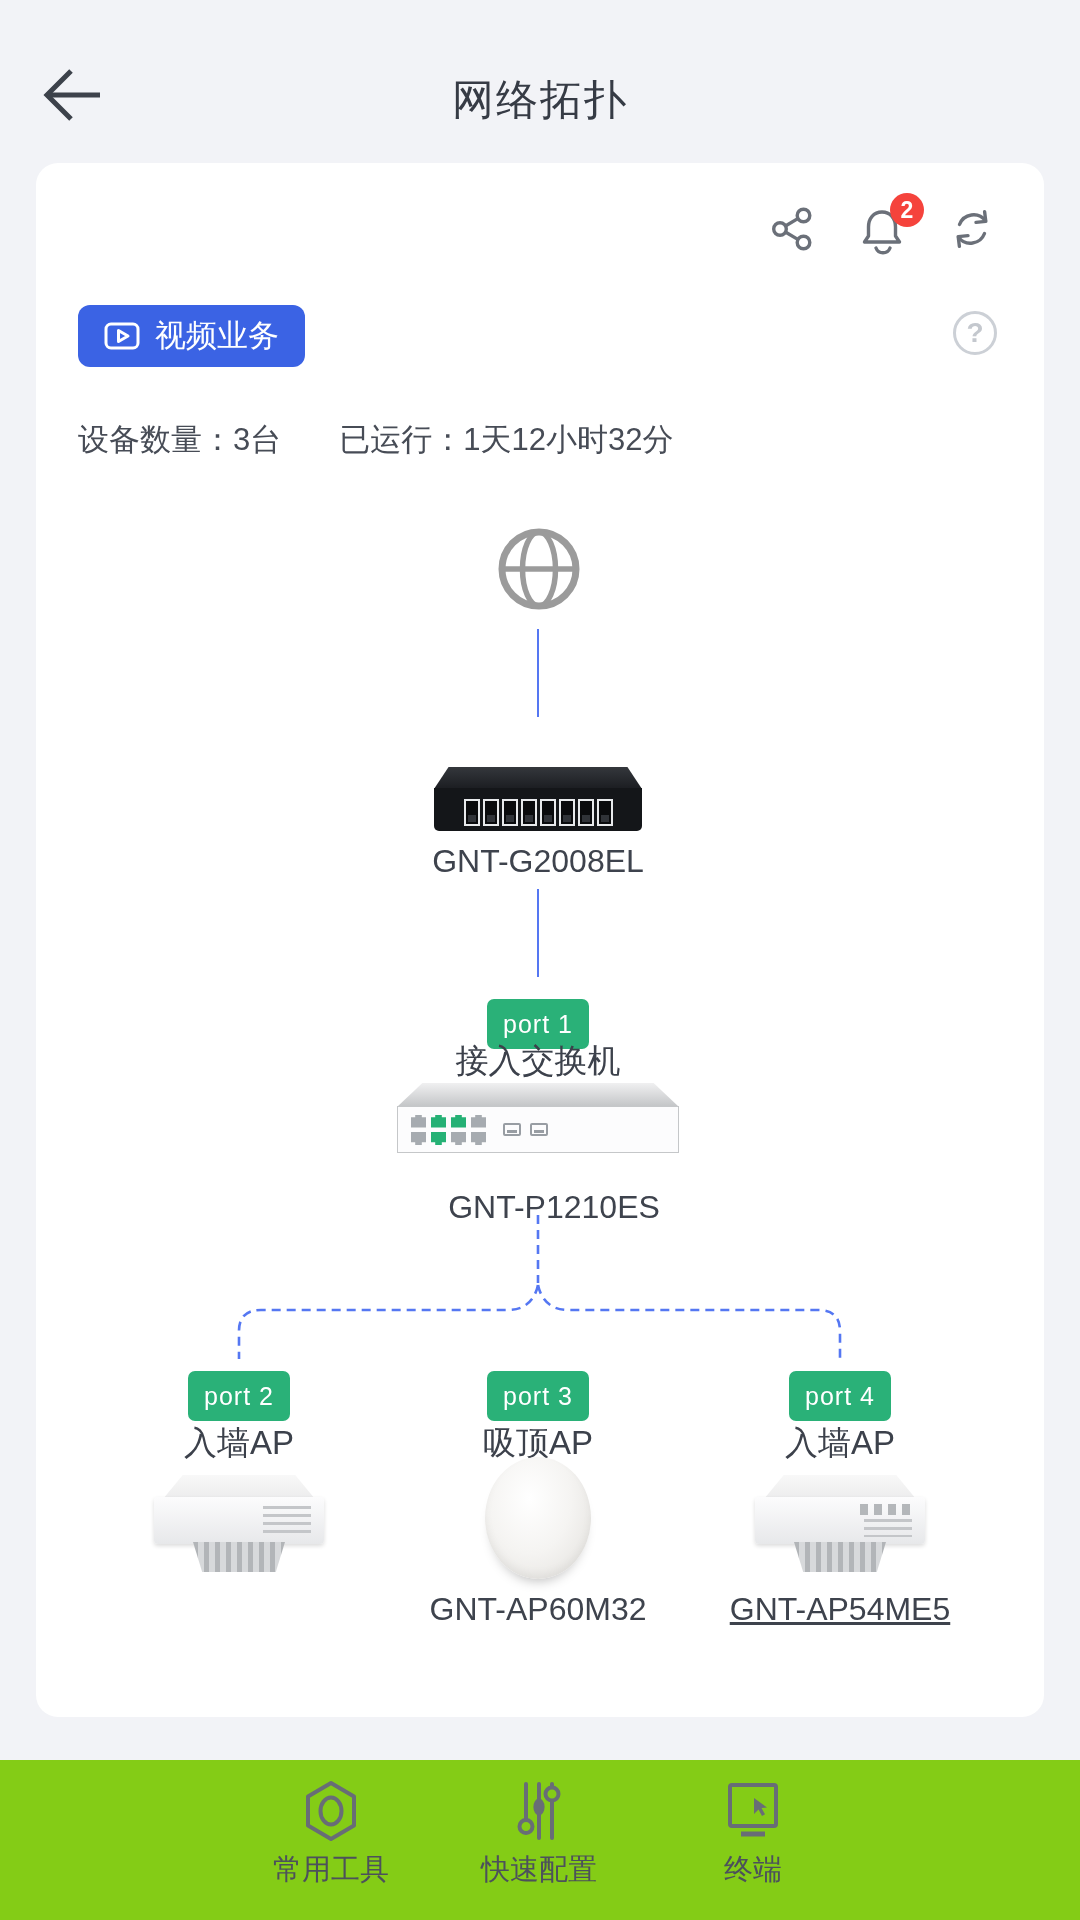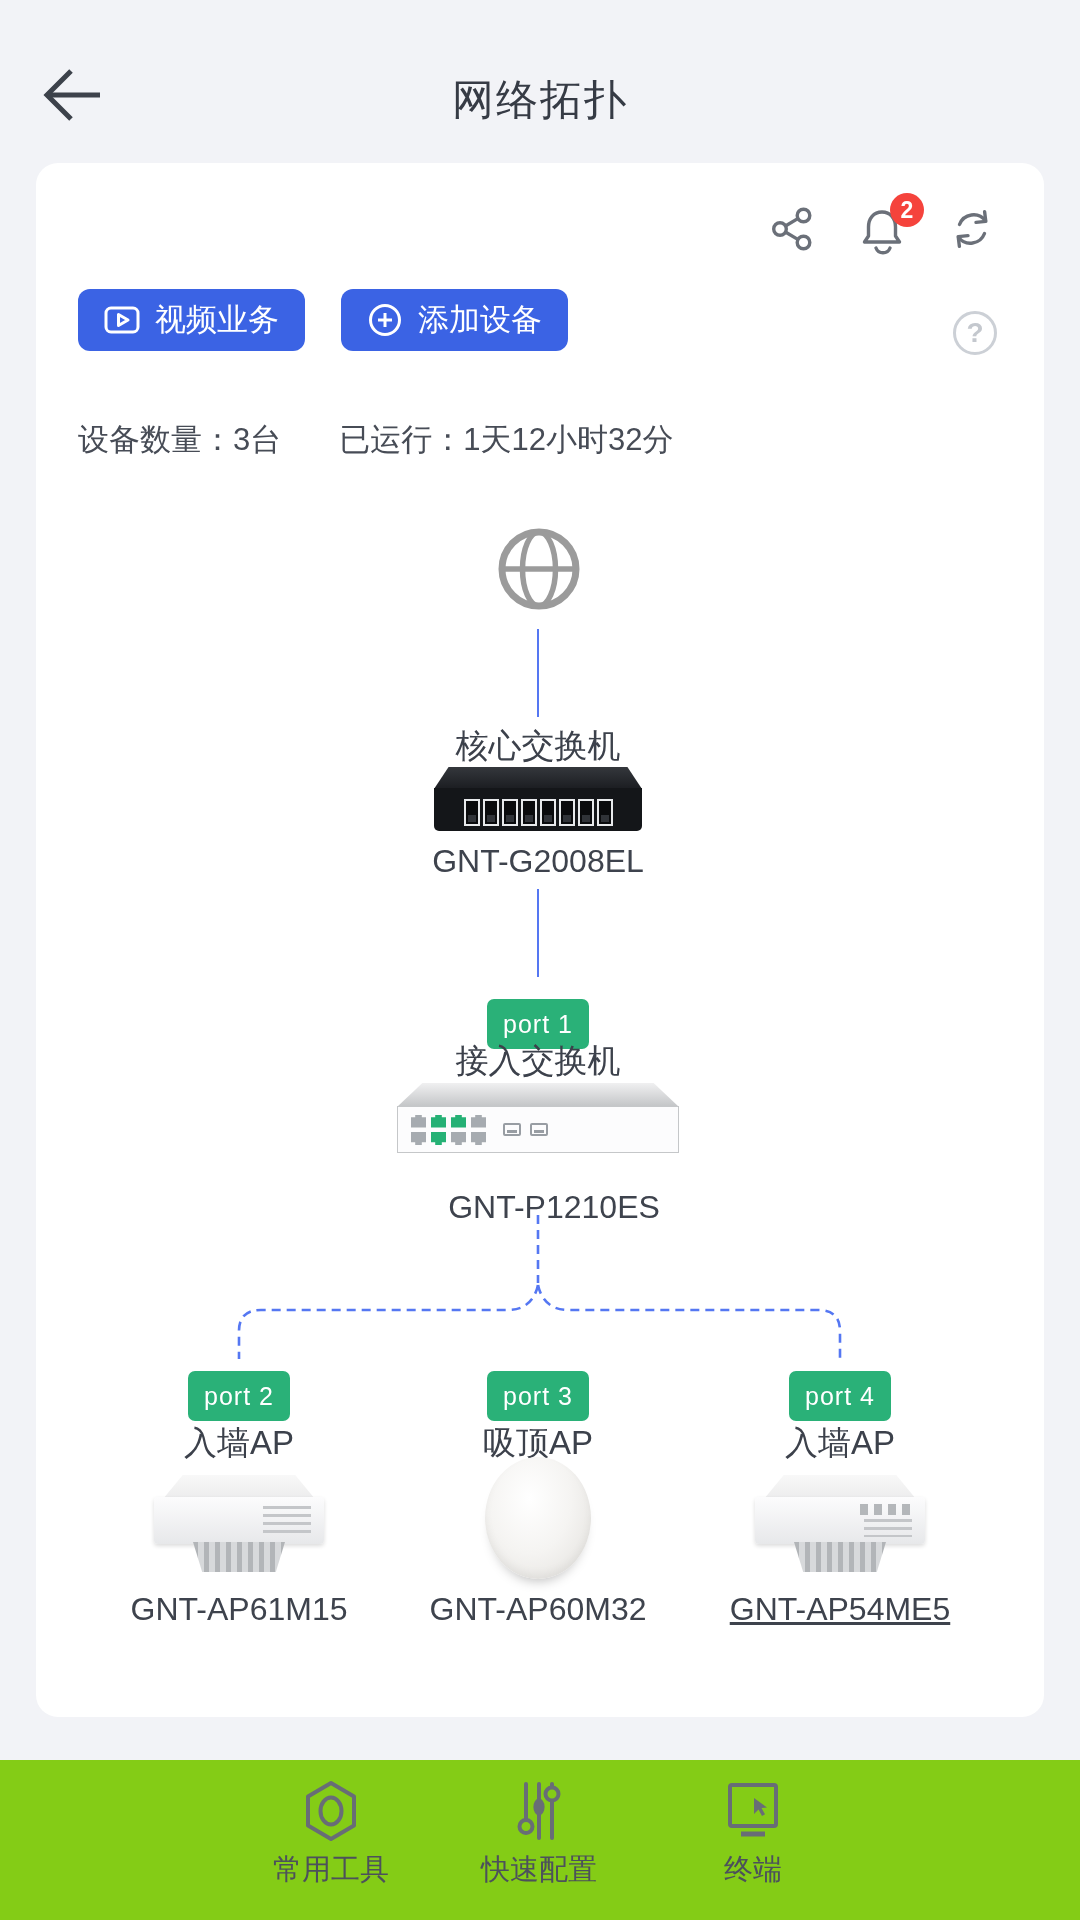--- a/index.html
+++ b/index.html
@@ -18,21 +18,21 @@
   .card { position:absolute; left:36px; top:163px; width:1008px; height:1554px;
     background:#ffffff; border-radius:22px; }
   .proj-row { position:absolute; left:36px; top:38px; display:flex; align-items:center; }
   .proj-name { font-size:47px; font-weight:600; color:#30343c; letter-spacing:1px; }
   .edit-ic { margin-left:16px; margin-top:6px; }
   .icon-row { position:absolute; right:50px; top:44px; display:flex; align-items:flex-start; gap:46px; }
   .tool-ic { position:relative; width:44px; height:48px; cursor:pointer; }
   .badge { position:absolute; top:-14px; right:-20px; min-width:34px; height:34px; border-radius:17px;
     background:#f5433c; color:#fff; font-size:23px; font-weight:600;
     display:flex; align-items:center; justify-content:center; }
-  .btn-row { position:absolute; left:42px; top:126px; display:flex; gap:36px; }
+  .btn-row { position:absolute; left:42px; top:142px; display:flex; gap:21px; }
   .blue-btn { height:62px; padding:0 26px; border:none; border-radius:12px; background:#3b63e4;
     color:#fff; font-size:31px; font-family:inherit; display:flex; align-items:center; gap:15px; cursor:pointer; }
   .help-circ { position:absolute; left:917px; top:148px; width:44px; height:44px; border-radius:50%;
     border:3px solid #ccd0d6; color:#c4c8ce; font-size:28px; font-weight:600;
     display:flex; align-items:center; justify-content:center; cursor:pointer; }
   .stats { position:absolute; left:42px; top:256px; display:flex; gap:58px;
     font-size:31px; font-weight:500; color:#474c56; }
   
   .topo-label { position:absolute; text-align:center; font-size:33px; font-weight:500; color:#3c414b; }
   .topo-model { position:absolute; text-align:center; font-size:32px; color:#3e434d; }
@@ -134,50 +134,39 @@
   <div class="btn-row">
     <button class="blue-btn">
       <span>
         <svg width="36" height="34" viewBox="0 0 36 34" fill="none" stroke="#ffffff" stroke-width="3">
           <rect x="2" y="5" width="32" height="24" rx="5"></rect>
           <path d="M14.5,11.5 V22.5 L24,17 Z" stroke-linejoin="round"></path>
         </svg>
       </span>
       <span>视频业务</span>
     </button>
-    <button class="blue-btn">
-      <span>
-        <svg width="36" height="36" viewBox="0 0 36 36" fill="none" stroke="#ffffff" stroke-width="3">
-          <circle cx="18" cy="18" r="14.5"></circle>
-          <line x1="11" y1="18" x2="25" y2="18"></line>
-            <line x1="18" y1="11" x2="18" y2="25"></line>
-        </svg>
-      </span>
-      <span>添加设备</span>
-    </button>
   </div>
 
   <div class="help-circ">?</div>
 
   <div class="stats">
     <span>设备数量：3台</span>
     <span>已运行：1天12小时32分</span>
   </div>
 
   <div class="globe">
     <svg width="88" height="88" viewBox="0 0 88 88" fill="none" stroke="#9b9b9b">
       <circle cx="44" cy="44" r="37" stroke-width="7"></circle>
       <ellipse cx="44" cy="44" rx="16.5" ry="37" stroke-width="5.5"></ellipse>
       <line x1="8" y1="44" x2="80" y2="44" stroke-width="5.5"></line>
     </svg>
   </div>
 
   <div class="vline" style="left:501px; top:466px; height:88px;"></div>
 
-  <div class="topo-label" style="left:302px; top:561px; width:400px;">核心交换机</div>
 
   <div class="bswitch">
     <div class="bs-top"></div>
     <div class="bs-front">
       <span class="bport"></span>
         <span class="bport"></span>
         <span class="bport"></span>
         <span class="bport"></span>
       <span class="bport"></span>
         <span class="bport"></span>
@@ -242,21 +231,20 @@
   <div class="ceil-ap"></div>
   <div class="wall-ap" style="left:719px; top:1312px;">
     <div class="wa-top"></div>
     <div class="wa-body">
         <span class="wa-ports"></span>
         <span class="wa-vents"></span>
       </div>
     <div class="wa-bracket"></div>
   </div>
 
-  <div class="topo-model" style="left:63px; top:1428px; width:280px;">GNT-AP61M15</div>
   <div class="topo-model" style="left:362px; top:1428px; width:280px;">GNT-AP60M32</div>
   <div class="topo-model" style="left:664px; top:1428px; width:280px;text-decoration:underline;">GNT-AP54ME5</div>
 
 </div>
 
 <div class="bottom-nav">
   <div class="nav-item" style="left:246px;">
     <span>
       <svg width="60" height="62" viewBox="0 0 60 62" fill="none" stroke="#686d76" stroke-width="4" style="margin:0 auto;">
         <polygon points="30,3 53,16.5 53,45.5 30,59 7,45.5 7,16.5" stroke-linejoin="round"></polygon>

